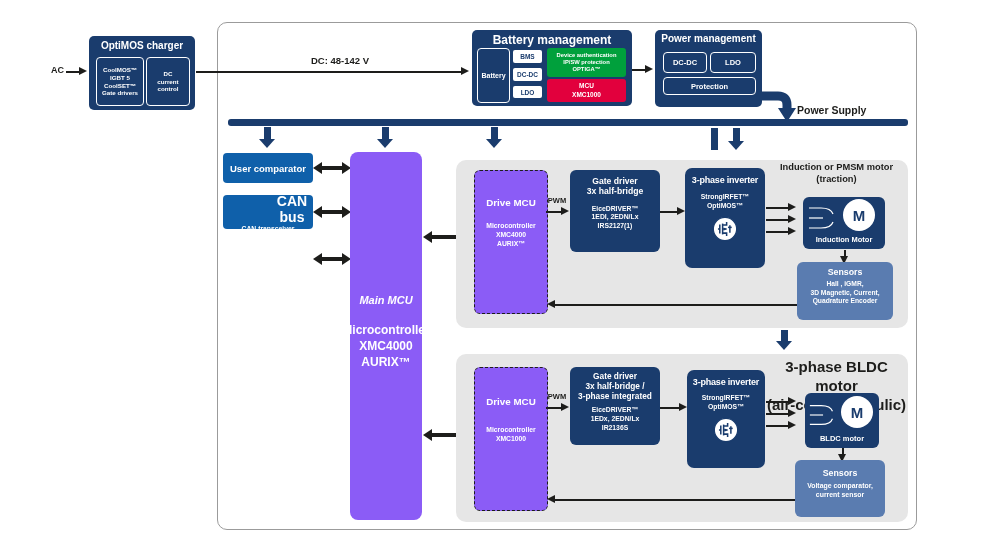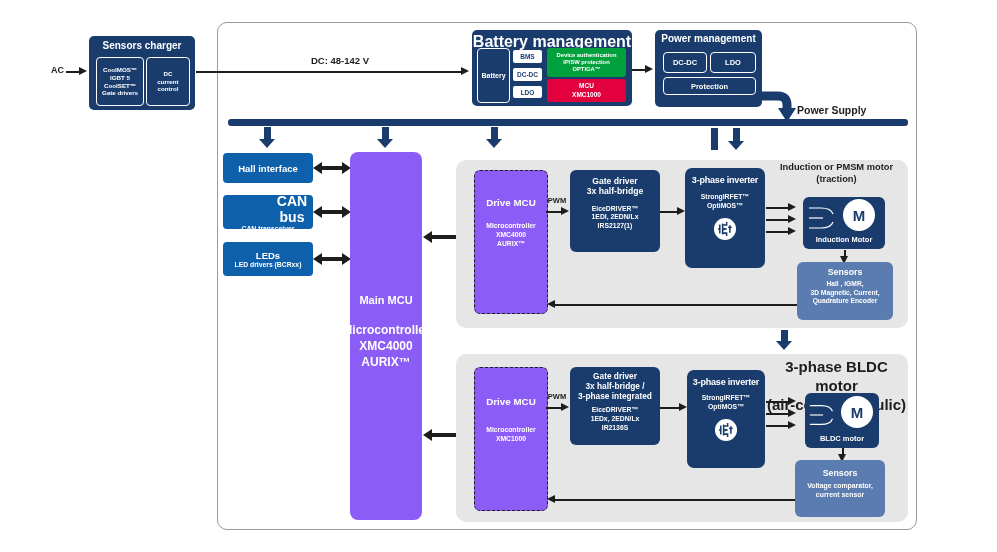--- a/index.html
+++ b/index.html
@@ -37,36 +37,36 @@
 
 <div class="stage">
 
   <div class="frame" style="left:217px;top:22px;width:698px;height:506px;"></div>
 
   <div class="abs dk b" style="left:42px;top:65px;width:22px;font-size:9px;text-align:right;">AC</div>
   <div class="ln" style="left:66px;top:71px;width:14px;"></div>
   <div class="ah-r" style="left:79px;top:67px;"></div>
 
   <div class="navybox" style="left:89px;top:36px;width:106px;height:74px;">
-    <div class="abs b" style="left:0;top:4px;width:100%;font-size:10px;text-align:center;">Sensors charger</div>
+    <div class="abs b" style="left:0;top:4px;width:100%;font-size:10px;text-align:center;">OptiMOS charger</div>
     <div class="wsub ctr ml b" style="left:7px;top:21px;width:46px;height:47px;font-size:6.2px;line-height:1.25;">CoolMOS™
 IGBT 5
 CoolSET™
 Gate drivers</div>
     <div class="wsub ctr ml b" style="left:57px;top:21px;width:42px;height:47px;font-size:6.2px;line-height:1.25;">DC
 current
 control</div>
   </div>
 
   <div class="abs dk b" style="left:250px;top:55px;width:180px;font-size:9.5px;text-align:center;">DC: 48-142 V</div>
   <div class="ln" style="left:196px;top:71px;width:266px;"></div>
   <div class="ah-r" style="left:461px;top:67px;"></div>
 
   <div class="navybox" style="left:472px;top:30px;width:160px;height:76px;">
-    <div class="abs b" style="left:0;top:3px;width:100%;font-size:16px;text-align:center;">Battery management</div>
+    <div class="abs b" style="left:0;top:3px;width:100%;font-size:12px;text-align:center;">Battery management</div>
     <div class="wsub ctr b" style="left:5px;top:18px;width:31px;height:53px;font-size:7px;">Battery</div>
     <div class="whitesub ctr b" style="left:41px;top:20px;width:29px;height:13px;font-size:6.5px;">BMS</div>
     <div class="whitesub ctr b" style="left:41px;top:38px;width:29px;height:13px;font-size:6.5px;">DC-DC</div>
     <div class="whitesub ctr b" style="left:41px;top:56px;width:29px;height:12px;font-size:6.5px;">LDO</div>
     <div class="abs ctr ml b" style="left:75px;top:18px;width:79px;height:29px;background:#00a03c;border-radius:3px;font-size:5.8px;line-height:1.25;">Device authentication
 IP/SW protection
 OPTIGA™</div>
     <div class="abs ctr ml b" style="left:75px;top:49px;width:79px;height:23px;background:#e2003d;border-radius:3px;font-size:6.5px;line-height:1.3;">MCU
 XMC1000</div>
   </div>
@@ -89,37 +89,33 @@
 
   <div class="busbar" style="left:228px;top:119px;width:680px;height:7px;"></div>
 
   <div class="nda" style="left:264px;top:127px;height:12px;"></div>
   <div class="nda" style="left:382px;top:127px;height:12px;"></div>
   <div class="nda" style="left:491px;top:127px;height:12px;"></div>
   <div class="abs" style="left:711px;top:128px;width:7px;height:22px;background:#1a3c6d;"></div>
   <div class="nda" style="left:733px;top:128px;height:13px;"></div>
 
   <div class="bluebox cc" style="left:223px;top:153px;width:90px;height:30px;justify-content:center;">
-    <div class="b" style="font-size:9.5px;">Hall interface</div>
+    <div class="b" style="font-size:9.5px;">User comparator</div>
   </div>
   <div class="bluebox cc" style="left:223px;top:195px;width:90px;height:34px;justify-content:center;">
     <div class="b" style="font-size:14px;margin-left:48px;">CAN bus</div>
     <div class="b" style="font-size:6.8px;">CAN transceiver</div>
   </div>
-  <div class="bluebox cc" style="left:223px;top:242px;width:90px;height:34px;justify-content:center;">
-    <div class="b" style="font-size:9.5px;">LEDs</div>
-    <div class="b" style="font-size:6.8px;">LED drivers (BCRxx)</div>
-  </div>
 
   <div class="dbl" style="left:322px;top:166px;width:20px;"></div>
   <div class="dbl" style="left:322px;top:210px;width:20px;"></div>
   <div class="dbl" style="left:322px;top:257px;width:20px;"></div>
 
   <div class="redbox cc" style="left:350px;top:152px;width:72px;height:368px;border-radius:8px;">
-    <div class="b" style="margin-top:142px;font-size:11px;">Main MCU</div>
+    <div class="b" style="margin-top:142px;font-size:11px;font-style:italic;">Main MCU</div>
     <div class="b ml" style="margin-top:16px;font-size:12px;line-height:1.35;">Microcontroller
 XMC4000
 AURIX™</div>
   </div>
 
   <div class="dbl" style="left:432px;top:235px;width:34px;"></div>
   <div class="dbl" style="left:432px;top:433px;width:34px;"></div>
 
   <div class="panel" style="left:456px;top:160px;width:452px;height:168px;"></div>
   <div class="abs dk b ml" style="left:765px;top:162px;width:143px;font-size:9.3px;text-align:center;line-height:1.25;">Induction or PMSM motor

